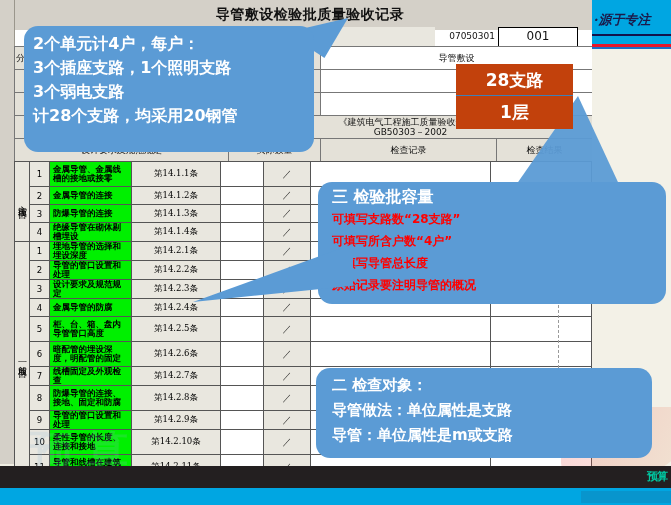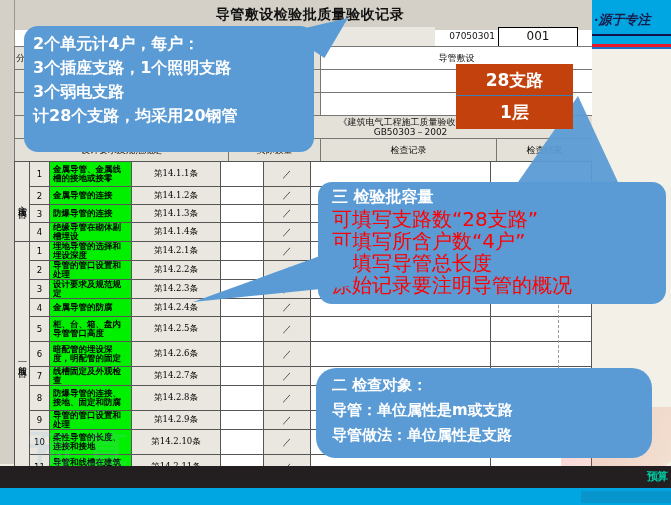--- a/index.html
+++ b/index.html
@@ -154,28 +154,28 @@
   #callout1{left:24px;top:26px;width:290px;height:126px;padding:6px 0 0 9px;}
   #callout1 .ln{font-size:16px;font-weight:bold;line-height:24px;color:#fff;}
   #c1-tail2{
     left:286px;top:18px;width:62px;height:40px;background:#5b9bd5;
     clip-path:polygon(0% 36%,100% 0%,62% 100%);
   }
 
   
   #callout2{left:318px;top:182px;width:348px;height:122px;padding:4px 0 0 14px;}
   #callout2 .ln.h{font-size:16px;font-weight:bold;line-height:22px;color:#fff;}
-  #callout2 .ln.r{font-size:20px;font-weight:normal;line-height:22px;color:#ff0000;}
+  #callout2 .ln.r{font-size:12px;font-weight:bold;line-height:22px;color:#ff0000;}
   #c2-tail{
     left:-125px;top:62px;width:160px;height:58px;background:#5b9bd5;
     clip-path:polygon(100% 0%,100% 72%,0% 100%);
   }
 
   
-  #callout3{left:316px;top:368px;width:336px;height:90px;padding:5px 13px 0 16px;border-radius:20px;}
+  #callout3{left:316px;top:368px;width:336px;height:90px;padding:5px 13px 0 16px;}
   #callout3 .ln{font-size:15px;font-weight:bold;line-height:25px;color:#fff;}
 
   
   .valbox{
     position:absolute;background:#c2410c;color:#fff;text-align:center;
     font-weight:bold;box-sizing:border-box;
   }
   #valbox1{left:456px;top:64px;width:117px;height:32px;font-size:17px;line-height:32px;
            border-bottom:1px solid #3f7fb8;}
   #valbox2{left:456px;top:96px;width:117px;height:33px;font-size:17px;line-height:33px;}
@@ -425,22 +425,22 @@
     <div class="tail" id="c2-tail"></div>
     <span class="ln h">三 检验批容量</span>
     <span class="ln r">可填写支路数“28支路”</span>
     <span class="ln r">可填写所含户数“4户”</span>
     <span class="ln r">可填写导管总长度</span>
     <span class="ln r">原始记录要注明导管的概况</span>
   </div>
 
   <div class="callout" id="callout3">
     <span class="ln">二 检查对象：</span>
+    <span class="ln">导管做法：单位属性是支路</span>
     <span class="ln">导管：单位属性是m或支路</span>
-    <span class="ln">导管做法：单位属性是支路</span>
   </div>
 
   <div class="footer">
     <div class="footer-url">
       <span class="f-www">www.</span><span class="f-name">yusuan</span><span class="f-dot">.</span><span class="f-com">com</span>
     </div>
     <div class="footer-logo">预算</div>
   </div>
   <div class="footer-bar">
     <div class="footer-bar-r"></div>

